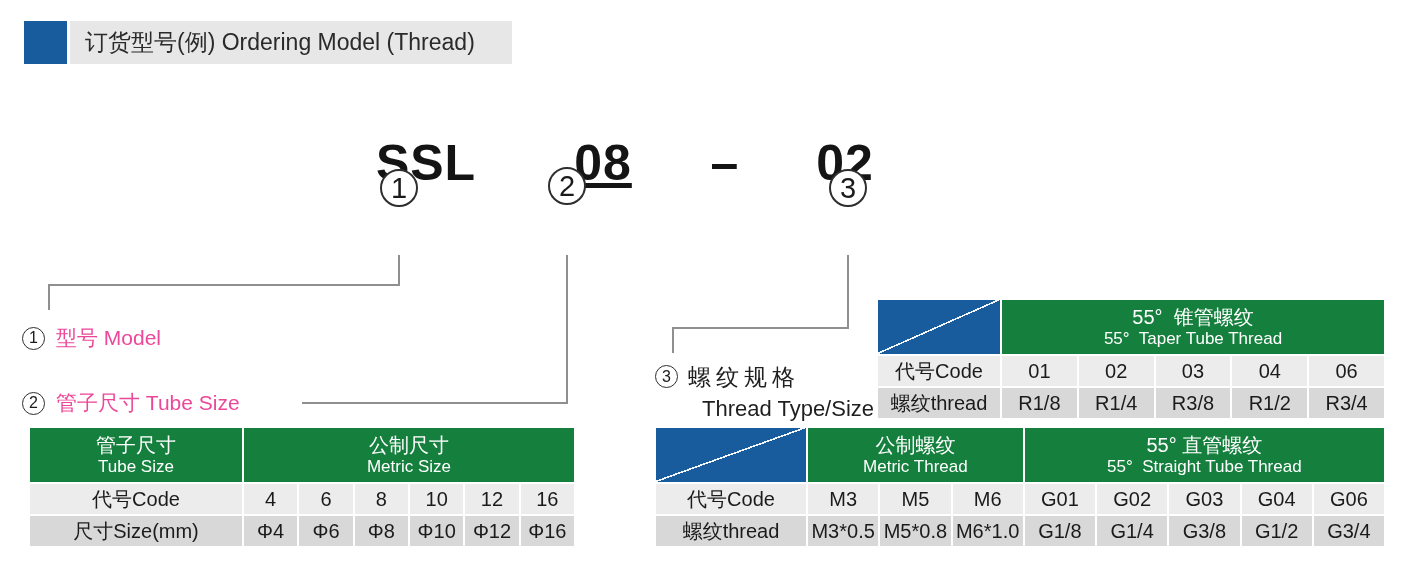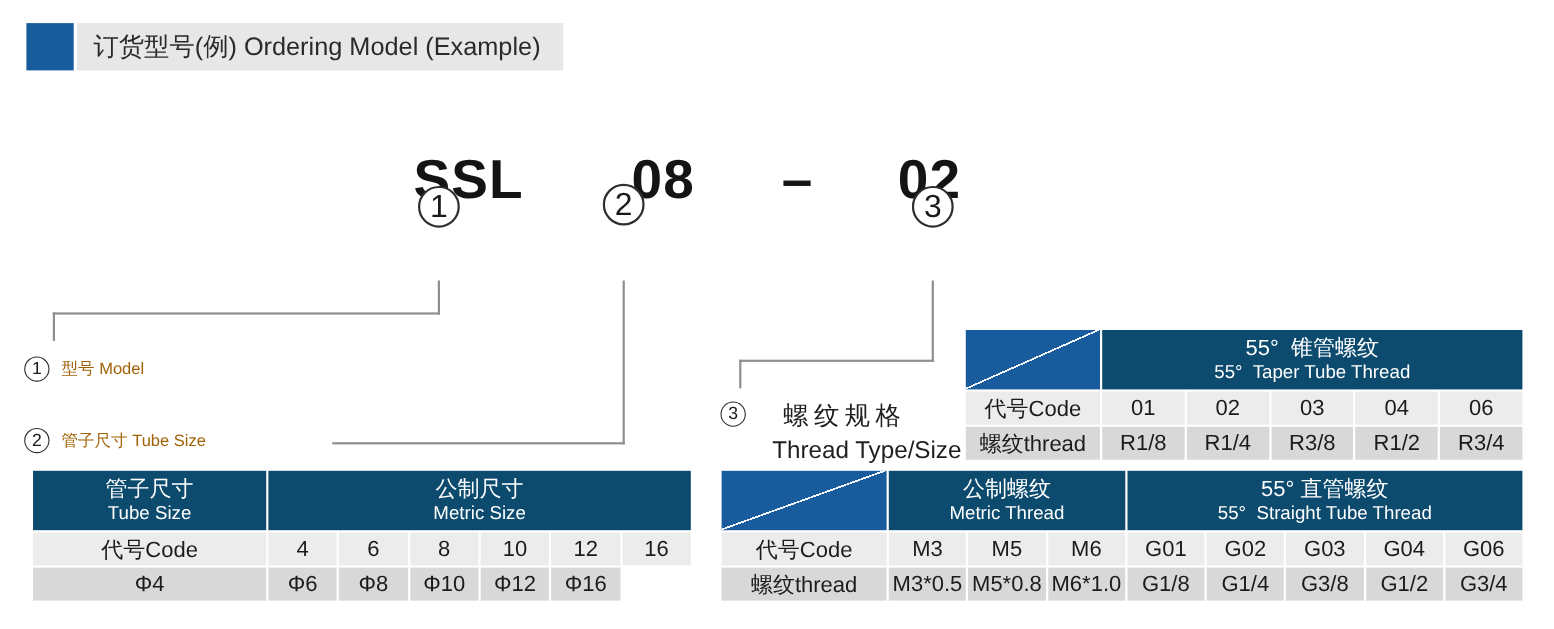--- a/index.html
+++ b/index.html
@@ -23,61 +23,61 @@
                 font-size:29px; color:#1a1a1a; box-sizing:border-box; background:#fff; }
   .circle-small { width:23px; height:23px; border:1.5px solid #2e2e2e; border-radius:50%;
                   display:flex; align-items:center; justify-content:center;
                   font-size:16px; color:#1a1a1a; box-sizing:border-box; flex:0 0 23px; background:#fff; }
 
   
   .line { background:#8f8f8f; }
 
   
   .legend { display:flex; align-items:center; gap:11px; white-space:nowrap; }
-  .legend .txt { font-size:15px; color:#a16207; }
+  .legend .txt { font-size:21px; color:#ec4899; }
   .legend3 { display:flex; align-items:flex-start; gap:10px; }
   .legend3 .zh-line { font-size:23px; letter-spacing:5px; color:#1f1f1f; white-space:nowrap; }
   .legend3 .en-line { font-size:22px; color:#1f1f1f; margin-top:3px; white-space:nowrap; }
 
   
   .tbl { display:grid; gap:2px; }
-  .tbl .th { background:#0c4a6e; color:#ffffff; display:flex; flex-direction:column;
+  .tbl .th { background:#15803d; color:#ffffff; display:flex; flex-direction:column;
              align-items:center; justify-content:center; line-height:1.2; }
   .tbl .th .zh { font-size:20px; white-space:pre; }
   .tbl .th .en { font-size:17px; white-space:pre; }
   .tbl .diag { background-image:linear-gradient(to bottom right,
                  rgba(255,255,255,0) calc(50% - 1.4px),
                  rgba(255,255,255,.95) calc(50% - 1.4px),
                  rgba(255,255,255,.95) calc(50% + 0.2px),
                  rgba(255,255,255,0) calc(50% + 0.2px));
                background-color:#185c9e; }
   .tbl .cell { display:flex; align-items:center; justify-content:center;
                font-size:20px; color:#1b1b1b; white-space:nowrap;text-align:right; }
   .tbl .r1 { background:#ececec; }
   .tbl .r2 { background:#d8d8d8; }
   .span3 { grid-column:span 3; }
   .span5 { grid-column:span 5; }
   .span6 { grid-column:span 6; }
 
-  .t-left   { left:30px;  top:428px; width:598px; grid-template-columns:212px repeat(6,1fr); grid-template-rows:54px 30px 30px; }
+  .t-left   { left:30px;  top:428px; width:544px; grid-template-columns:212px repeat(6,1fr); grid-template-rows:54px 30px 30px; }
   .t-taper  { left:878px; top:300px; width:506px; grid-template-columns:122px repeat(5,1fr); grid-template-rows:54px 30px 30px; }
   .t-thread { left:656px; top:428px; width:728px; grid-template-columns:150px repeat(8,1fr); grid-template-rows:54px 30px 30px; }
 </style>
 </head>
 <body>
 
 <div id="canvas">
 
   <div class="abs title-square"></div>
   <div class="abs title-bar">
-    <span>订货型号(例) Ordering Model (Example)</span>
+    <span>订货型号(例) Ordering Model (Thread)</span>
   </div>
 
   <div class="abs code" style="left:426px;">SSL</div>
-  <div class="abs code" style="left:603px;">08</div>
+  <div class="abs code" style="left:603px;text-decoration:underline;">08</div>
   <div class="abs code" style="left:725px;">–</div>
   <div class="abs code" style="left:845px;">02</div>
 
   <div class="abs circle-big" style="left:380px; top:169px;">
     <span>1</span>
   </div>
   <div class="abs circle-big" style="left:548px; top:167px;">
     <span>2</span>
   </div>
   <div class="abs circle-big" style="left:829px; top:169px;">
@@ -107,41 +107,42 @@
       <span>2</span>
     </span>
     <span class="txt">管子尺寸 Tube Size</span>
   </div>
 
   <div class="abs legend3" style="left:655px; top:362px;">
     <span class="circle-small" style="margin-top:3px;">
       <span>3</span>
     </span>
     <span>
-      <span class="zh-line" style="display:block;margin-left:24px;">螺纹规格</span>
+      <span class="zh-line" style="display:block;">螺纹规格</span>
       <span class="en-line" style="display:block;margin-left:14px;">Thread Type/Size</span>
     </span>
   </div>
 
   <div class="abs tbl t-left">
     <div class="th">
       <span class="zh">管子尺寸</span>
       <span class="en">Tube Size</span>
     </div>
     <div class="th span6">
       <span class="zh">公制尺寸</span>
       <span class="en">Metric Size</span>
     </div>
     <div class="cell r1">代号Code</div>
     <div class="cell r1">4</div>
     <div class="cell r1">6</div>
     <div class="cell r1">8</div>
     <div class="cell r1">10</div>
     <div class="cell r1">12</div>
     <div class="cell r1">16</div>
+    <div class="cell r2">尺寸Size(mm)</div>
     <div class="cell r2">Φ4</div>
     <div class="cell r2">Φ6</div>
     <div class="cell r2">Φ8</div>
     <div class="cell r2">Φ10</div>
     <div class="cell r2">Φ12</div>
     <div class="cell r2">Φ16</div>
   </div>
 
   <div class="abs tbl t-taper">
     <div class="th diag"></div>

